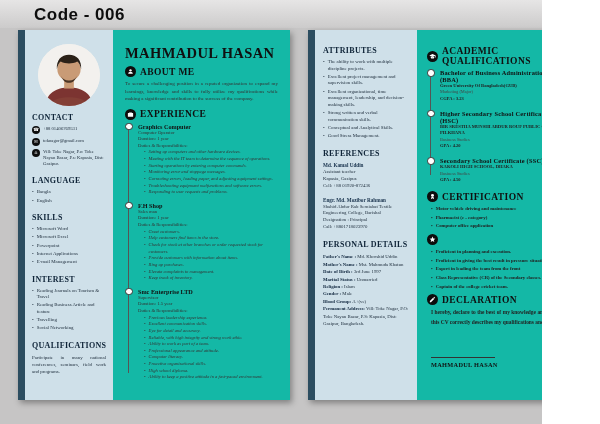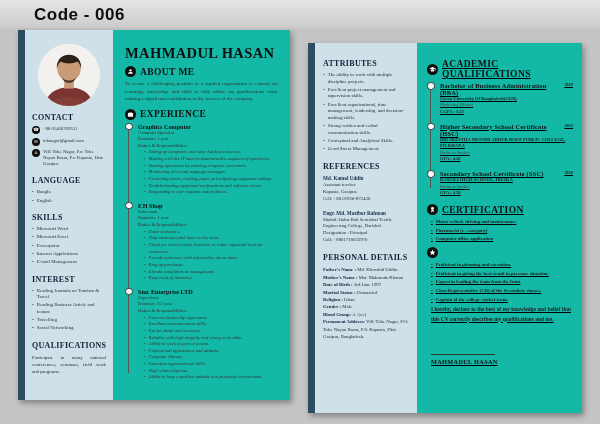--- a/index.html
+++ b/index.html
@@ -1,33 +1,33 @@
 <!DOCTYPE html>
 <html><head>
 <meta charset="utf-8">
 <style>
   html,body{margin:0;padding:0;}
-  .canvas{position:relative;width:600px;height:424px;background:#c6c5c5;overflow:hidden;
+  .canvas{position:relative;width:542px;height:424px;background:#c6c5c5;overflow:hidden;
           font-family:"Liberation Serif", serif;}
   .topband{position:absolute;left:0;top:0;right:0;height:28px;
            background:linear-gradient(#e6e5e5,#cccbcb);}
   .code-badge{position:absolute;top:5px;left:34px;font-family:"Liberation Sans",sans-serif;
               font-weight:bold;font-size:17px;color:#0d0d0d;letter-spacing:.5px;}
 
   .page{position:absolute;top:30px;height:370px;background:#fff;display:flex;
         box-shadow:2px 3px 6px rgba(0,0,0,.35);}
   .p1{left:18px;width:272px;}
-  .p2{left:308px;width:274px;margin-top:13px;}
+  .p2{left:308px;width:274px;}
   .strip{width:7px;background:#2c4d60;flex:none;}
   .side{flex:none;background:#cfe0e9;box-sizing:border-box;overflow:hidden;}
   .p1 .side{width:88px;padding:12px 7px;}
   .p2 .side{width:102px;padding:12px 8px;}
   .main{flex:1;background:#14b8a6;min-width:0;box-sizing:border-box;overflow:hidden;}
   .p1 .main{padding:14px 10px 6px 12px;}
-  .p2 .main{padding:12px 9px 6px 10px;text-decoration:underline;}
+  .p2 .main{padding:12px 9px 6px 10px;}
 
   .side h3{font-size:8px;margin:9px 0 4px;color:#0f2438;letter-spacing:.3px;}
   .side h3.first{margin-top:4px;}
   .li{display:flex;gap:3px;font-size:4.9px;color:#21303f;line-height:1.35;margin:1.6px 0;}
   .li .dot{flex:none;}
   .ci{display:flex;gap:3px;align-items:flex-start;margin:3.5px 0;font-size:4.7px;color:#21303f;line-height:1.3;}
   .cicon{flex:none;width:8px;height:8px;border-radius:50%;background:#0d0d0d;color:#fff;
          font-size:4.6px;line-height:8px;text-align:center;font-family:"DejaVu Sans",sans-serif;}
   .ptext{font-size:4.9px;color:#21303f;line-height:1.45;text-align:justify;}
 
@@ -551,18 +551,26 @@
             <span class="dot">•</span>
             <span>Class Representative (CR) of the Secondary classes.</span>
           </div>
 
           <div class="cli">
             <span class="dot">•</span>
             <span>Captain of the college cricket team.</span>
           </div>
         </div>
 
+      <div class="sec-head">
+        <span class="sec-icon">
+          <svg viewBox="0 0 24 24">
+              <path d="M3 17.25V21h3.75L17.8 9.94l-3.75-3.75zM20.7 7a1 1 0 000-1.4l-2.3-2.3a1 1 0 00-1.4 0l-1.8 1.8 3.75 3.75z"></path>
+            </svg>
+        </span>
+        <span class="sec-title">DECLARATION</span>
+      </div>
       <div class="decl-text">I hereby, declare to the best of my knowledge and belief that this CV correctly describes my qualifications and me.</div>
       <div class="sign"></div>
       <div class="sign-name">MAHMADUL HASAN</div>
     </div>
   </div>
 </div>
 
 </body></html>

